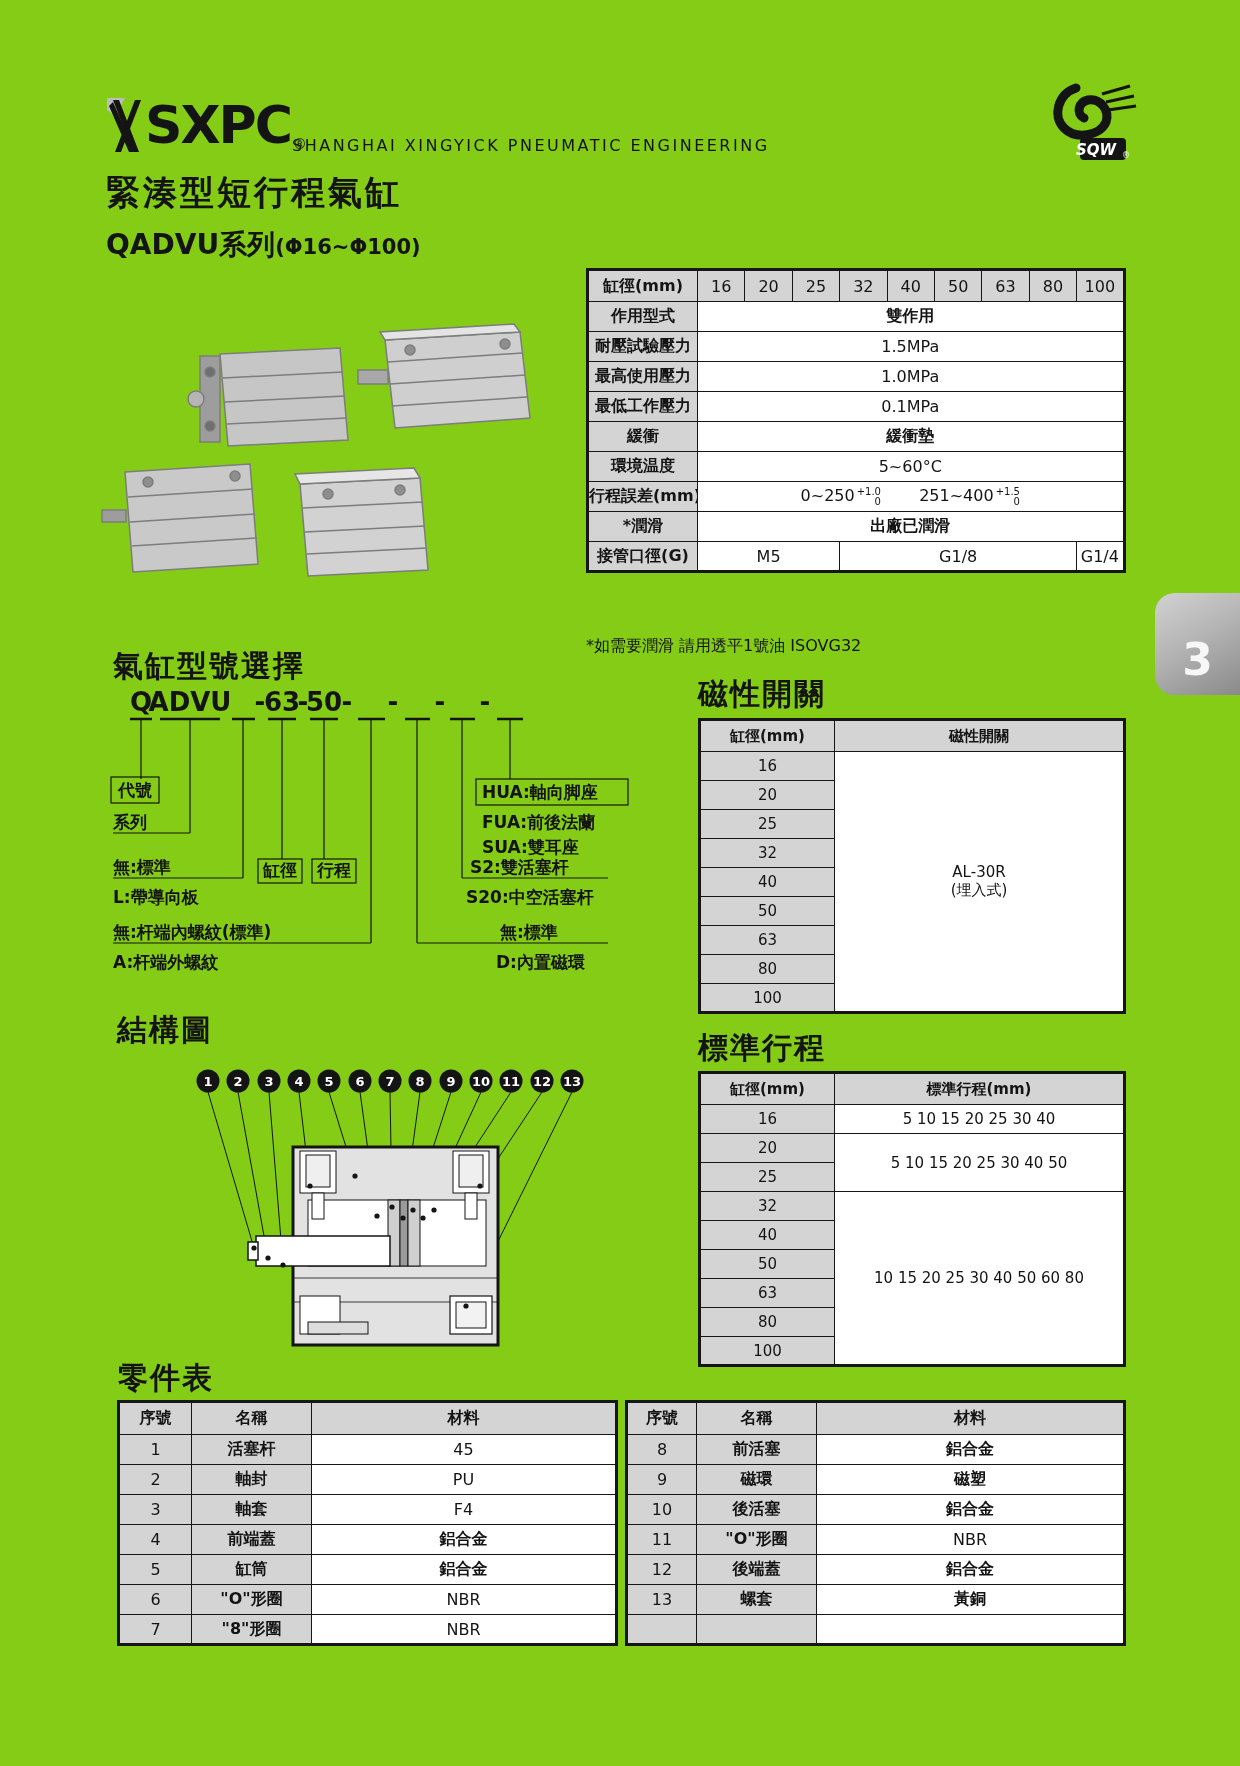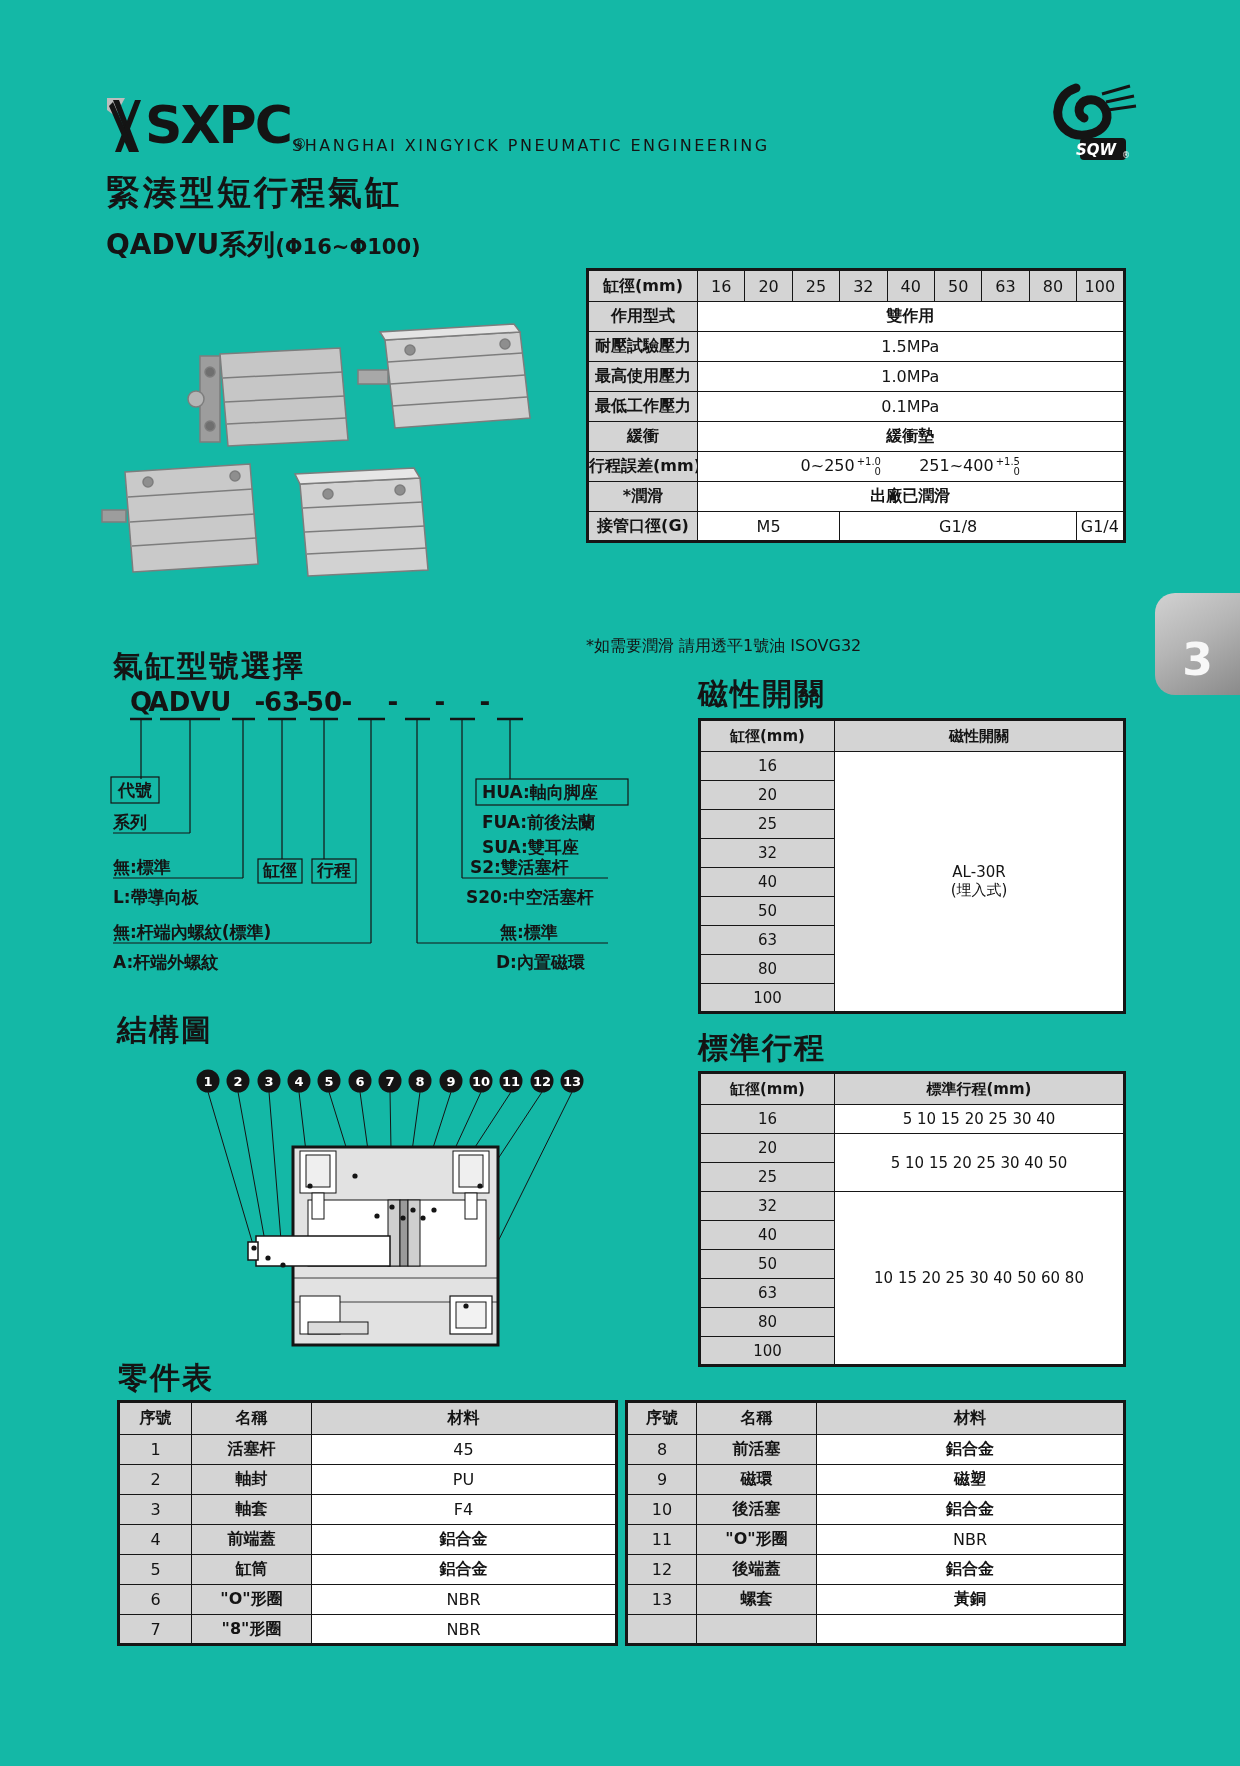--- a/index.html
+++ b/index.html
@@ -1,16 +1,16 @@
 <!DOCTYPE html>
 <html><head>
 <meta charset="utf-8">
 <style>
   html,body{margin:0;padding:0;background:#777;}
-  .page{position:relative;width:1240px;height:1766px;margin:0 auto;background:#14b8a6;
+  .page{position:relative;width:1240px;height:1766px;margin:0 auto;background:#84cc16;
         font-family:"DejaVu Sans",sans-serif;color:#141414;overflow:hidden;}
   .abs{position:absolute;}
   
   .logo-row{left:105px;top:96px;display:flex;align-items:flex-start;}
   .logo-text{font-size:52px;font-weight:700;letter-spacing:-2px;line-height:58px;}
   .logo-reg{font-size:14px;align-self:flex-end;margin:0 0 4px 2px;}
   .company{left:292px;top:136px;font-size:16px;letter-spacing:2.5px;font-weight:500;}
   .title-main{left:106px;top:170px;font-size:34px;font-weight:700;letter-spacing:3px;}
   .title-series{left:106px;top:226px;font-size:28px;font-weight:700;}
   .title-range{font-size:21px;}
@@ -142,20 +142,24 @@
     </tr>
     <tr style="height:30px;">
       <td class="gray lbl">最低工作壓力</td>
       <td colspan="9">0.1MPa</td>
     </tr>
     <tr style="height:30px;">
       <td class="gray lbl">緩衝</td>
       <td colspan="9" class="lbl">緩衝墊</td>
     </tr>
     <tr style="height:30px;">
+      <td class="gray lbl">環境温度</td>
+      <td colspan="9">5~60°C</td>
+    </tr>
+    <tr style="height:30px;">
       <td class="gray lbl">行程誤差(mm)</td>
       <td colspan="9">
         <span>0~250</span><span class="tol"><span>+1.0</span><span>0</span></span>
         <span style="display:inline-block;width:28px;"></span>
         <span>251~400</span><span class="tol"><span>+1.5</span><span>0</span></span>
       </td>
     </tr>
     <tr style="height:30px;">
       <td class="gray lbl">*潤滑</td>
       <td colspan="9" class="lbl">出廠已潤滑</td>

